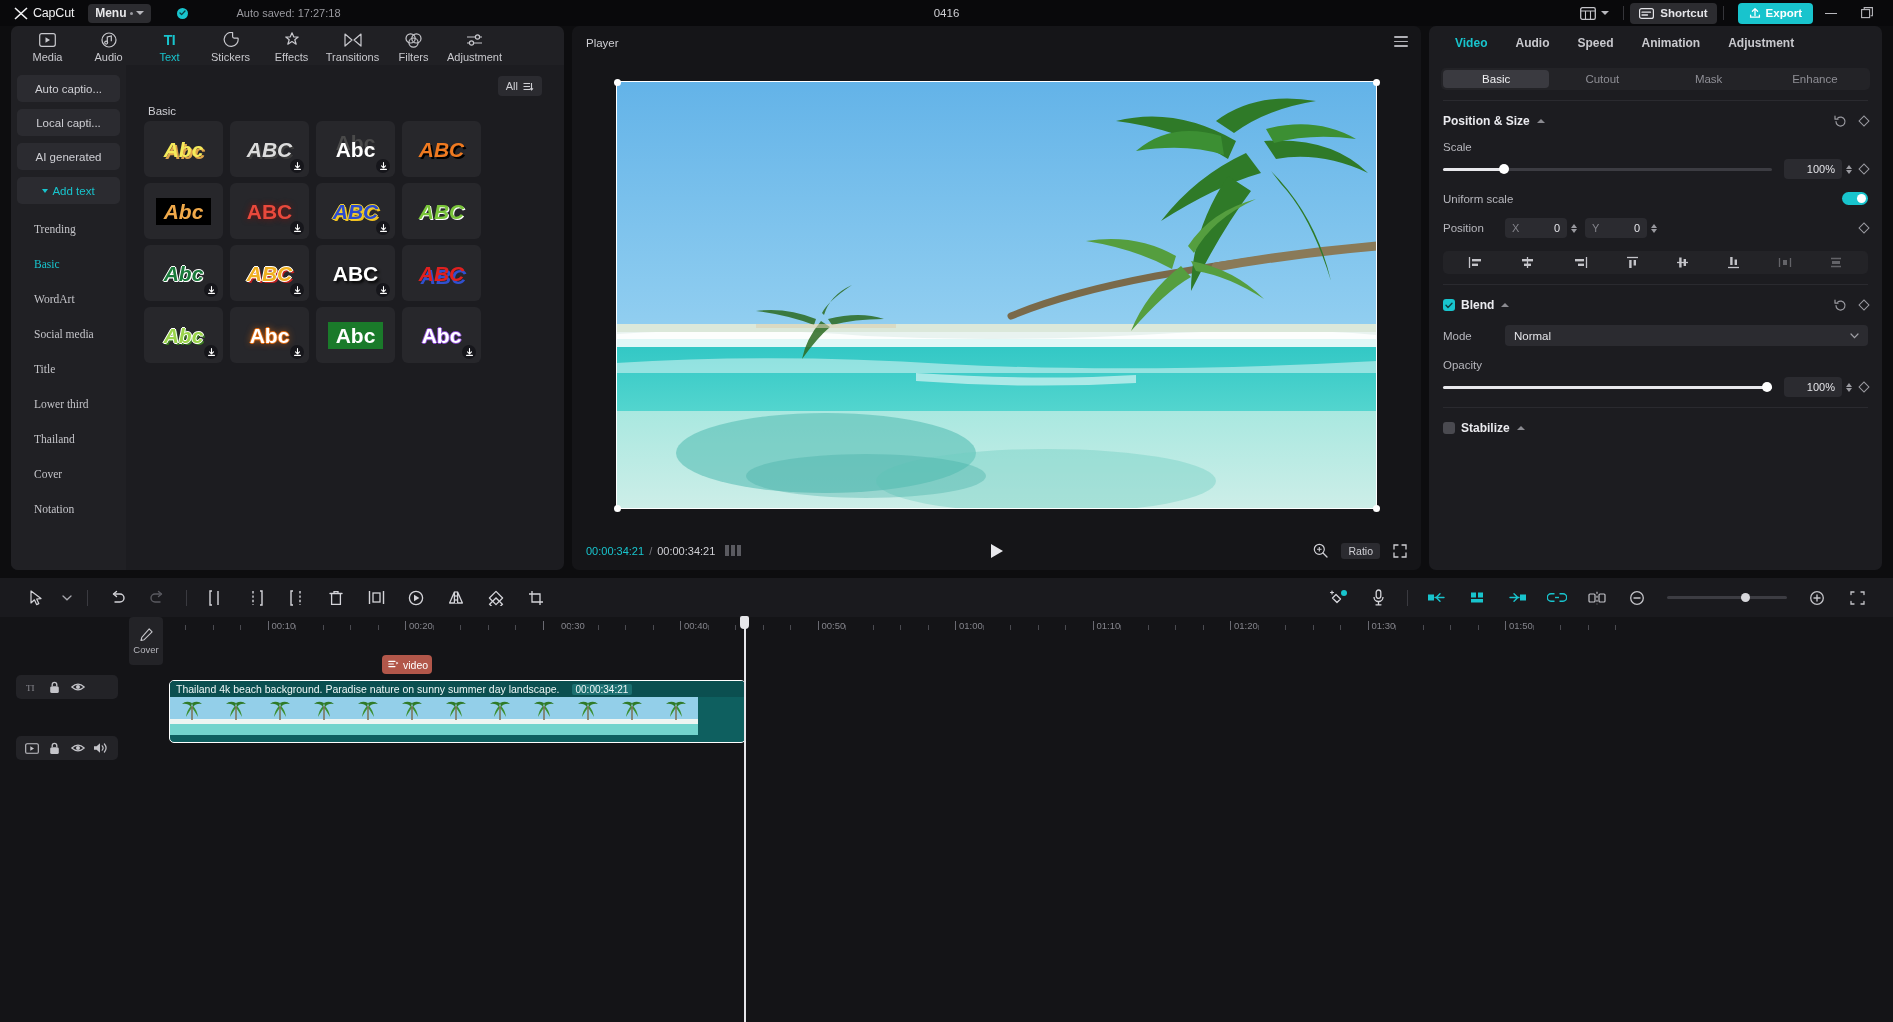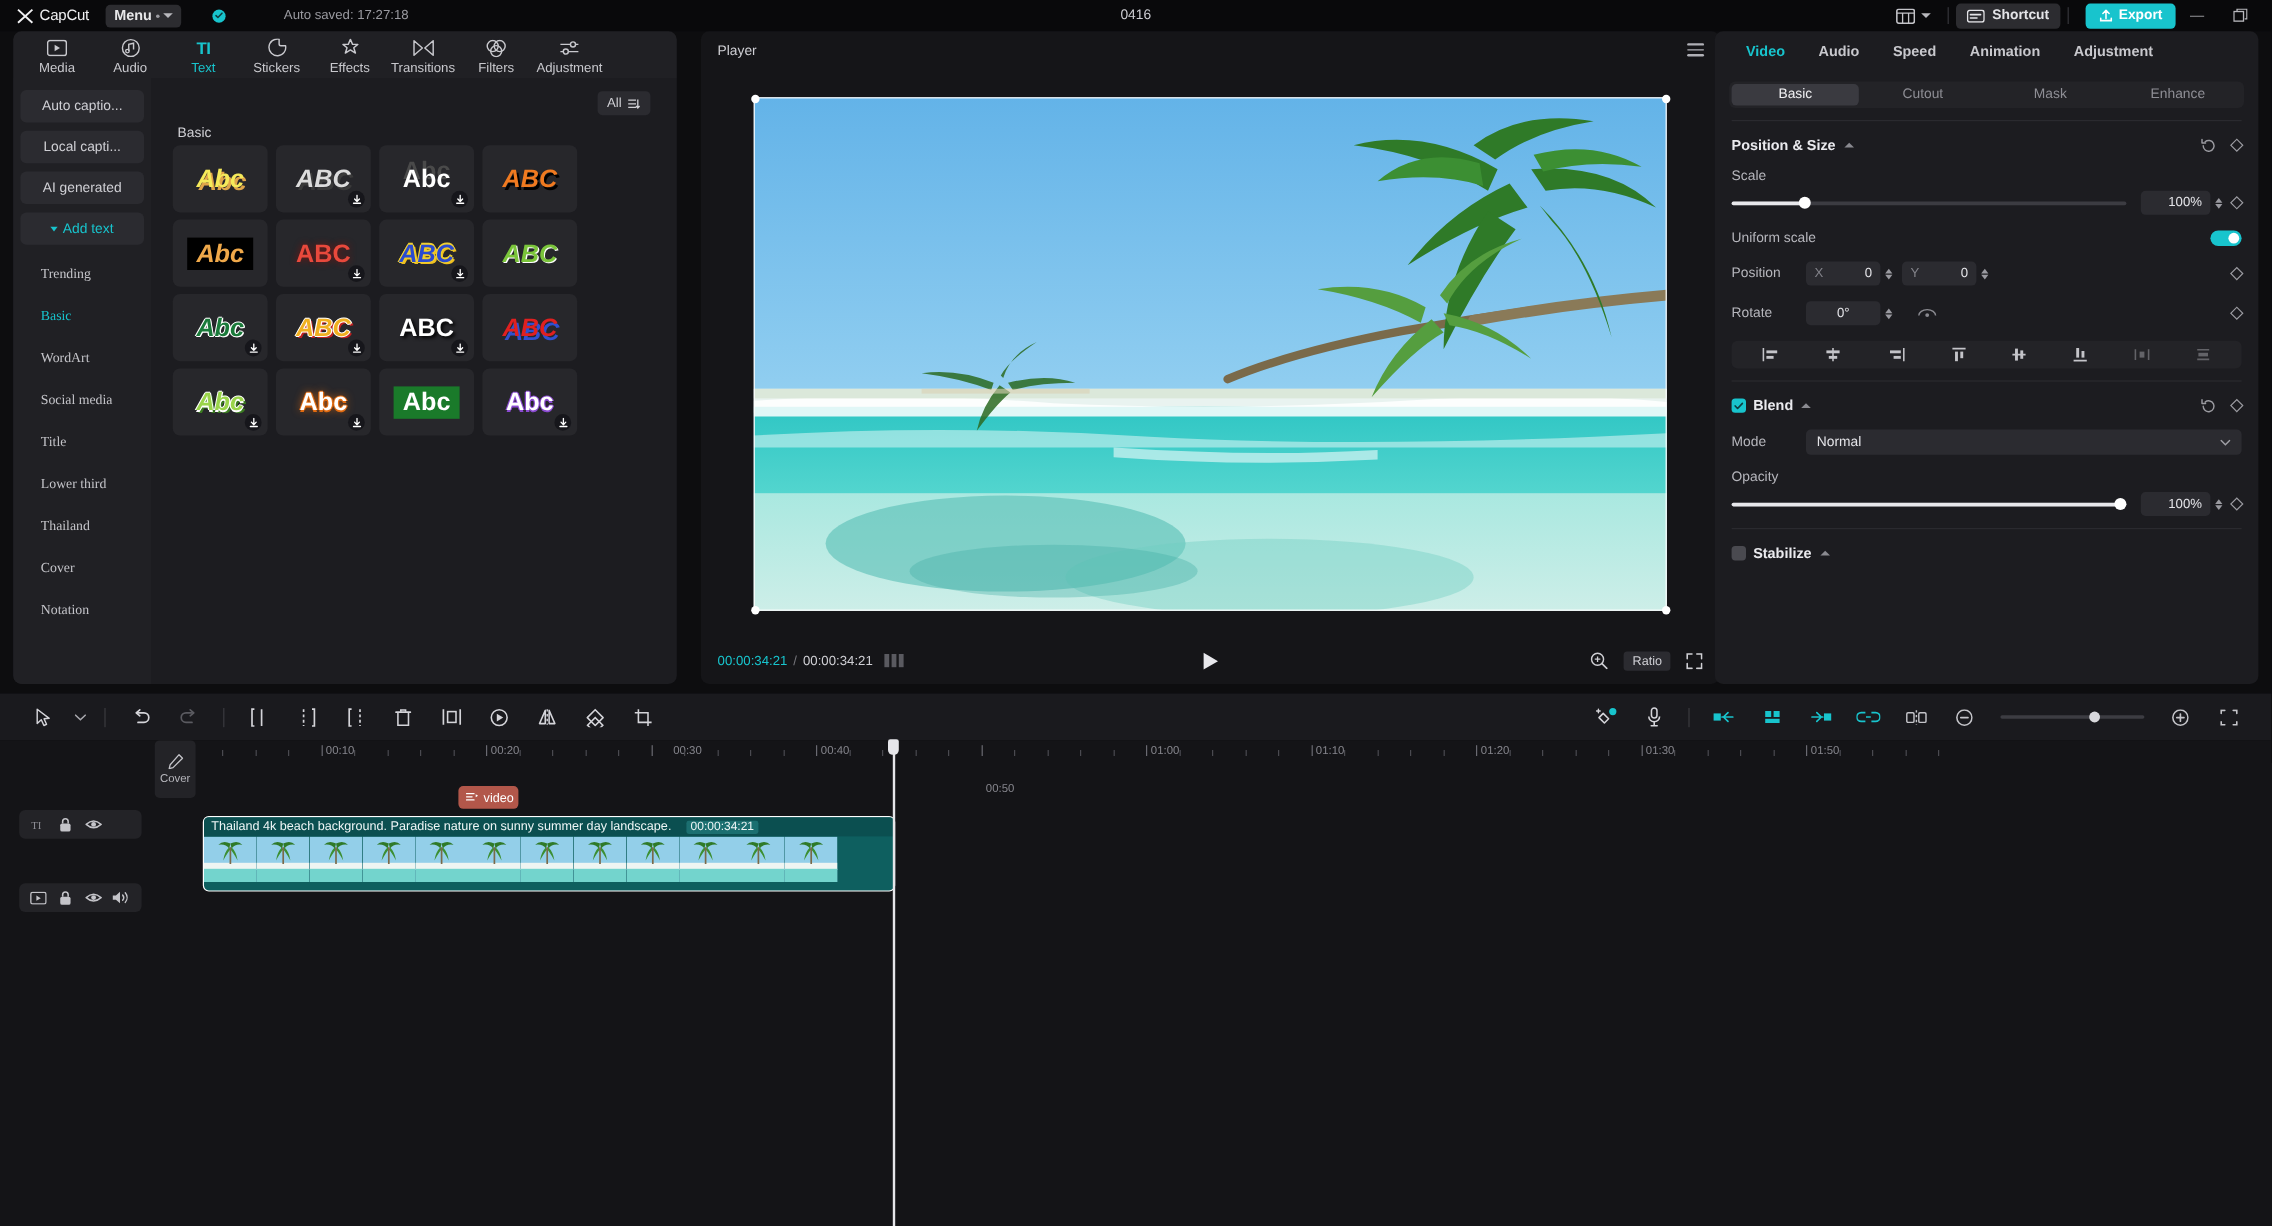--- a/index.html
+++ b/index.html
@@ -98,21 +98,21 @@
     font-size: 21px; font-weight: bold; line-height: 1; font-family: "Liberation Sans", sans-serif;
   }
   .dl-badge {
     position: absolute; right: 5px; bottom: 4px; width: 14px; height: 14px; border-radius: 50%;
     background: rgba(20,20,24,.86); display: flex; align-items: center; justify-content: center;
   }
   .blackbox { background: #000; padding: 3px 8px; }
 
   
   .player {
-    position: absolute; left: 584px; top: 26px; width: 849px; height: 544px;
+    position: absolute; left: 572px; top: 26px; width: 849px; height: 544px;
     background: #151518; border-radius: 7px; overflow: hidden;
   }
   .player-head { height: 33px; display: flex; align-items: center; padding: 0 14px; position: relative; }
   .player-head .ttl { font-size: 11.5px; color: #cfcfd4; }
   .hamburger { position: absolute; right: 13px; top: 10px; width: 14px; }
   .hamburger span { display: block; height: 1.5px; background: #b0b0b6; margin-bottom: 3px; border-radius: 1px; }
   .stage { position: absolute; left: 0; top: 33px; width: 849px; height: 472px; display: flex; align-items: center; justify-content: center; }
   .video-box { position: relative; width: 761px; height: 428px; }
   .video-img { position: absolute; inset: 0; overflow: hidden; }
   .sel-frame { position: absolute; inset: 0; border: 1.5px solid #ffffff; pointer-events: none; }
@@ -719,35 +719,20 @@
           <span class="axis">Y</span>
           <span>0</span>
         </span>
         <span class="stepper">
             <i class="u"></i>
             <i class="d"></i>
           </span>
         <span class="diamond" style="margin-left:auto"></span>
       </div>
 
-      <div class="row">
-        <span class="row-lbl">Rotate</span>
-        <span class="numbox" style="width:62px; justify-content:center">0°</span>
-        <span class="stepper">
-            <i class="u"></i>
-            <i class="d"></i>
-          </span>
-        <span style="margin-left:12px">
-          <svg width="18" height="12" viewBox="0 0 18 12">
-              <path d="M2 8 A7 5 0 0 1 16 8" stroke="#8a8a90" stroke-width="1.2" fill="none"></path>
-              <circle cx="9" cy="7.6" r="1.6" fill="#8a8a90"></circle>
-            </svg>
-        </span>
-        <span class="diamond" style="margin-left:auto"></span>
-      </div>
 
       <div class="align-bar">
         <span>
             <svg width="15" height="13" viewBox="0 0 15 13">
               <path d="M1.5 1 V12" stroke="#c4c4c9" stroke-width="1.3"></path>
               <rect x="4" y="3" width="9" height="2.4" fill="#c4c4c9"></rect>
               <rect x="4" y="7.6" width="6" height="2.4" fill="#c4c4c9"></rect>
             </svg>
           </span>
         <span>
@@ -1038,21 +1023,21 @@
         <span class="tick" style="left: 473.5px;"></span>
         <span class="tick" style="left: 501px;"></span>
         <span class="tick" style="left: 528.5px;"></span>
         <span class="tick major" style="left: 556px;"></span>
         <span class="tick-lbl" style="left: 560px;">00:40</span>
         <span class="tick" style="left: 583.5px;"></span>
         <span class="tick" style="left: 611px;"></span>
         <span class="tick" style="left: 638.5px;"></span>
         <span class="tick" style="left: 666px;"></span>
         <span class="tick major" style="left: 693.5px;"></span>
-        <span class="tick-lbl" style="left: 697.5px; margin-top: 32px;">00:50</span>
+        <span class="tick-lbl" style="left: 697.5px;">00:50</span>
         <span class="tick" style="left: 721px;"></span>
         <span class="tick" style="left: 748.5px;"></span>
         <span class="tick" style="left: 776px;"></span>
         <span class="tick" style="left: 803.5px;"></span>
         <span class="tick major" style="left: 831px;"></span>
         <span class="tick-lbl" style="left: 835px;">01:00</span>
         <span class="tick" style="left: 858.5px;"></span>
         <span class="tick" style="left: 886px;"></span>
         <span class="tick" style="left: 913.5px;"></span>
         <span class="tick" style="left: 941px;"></span>

